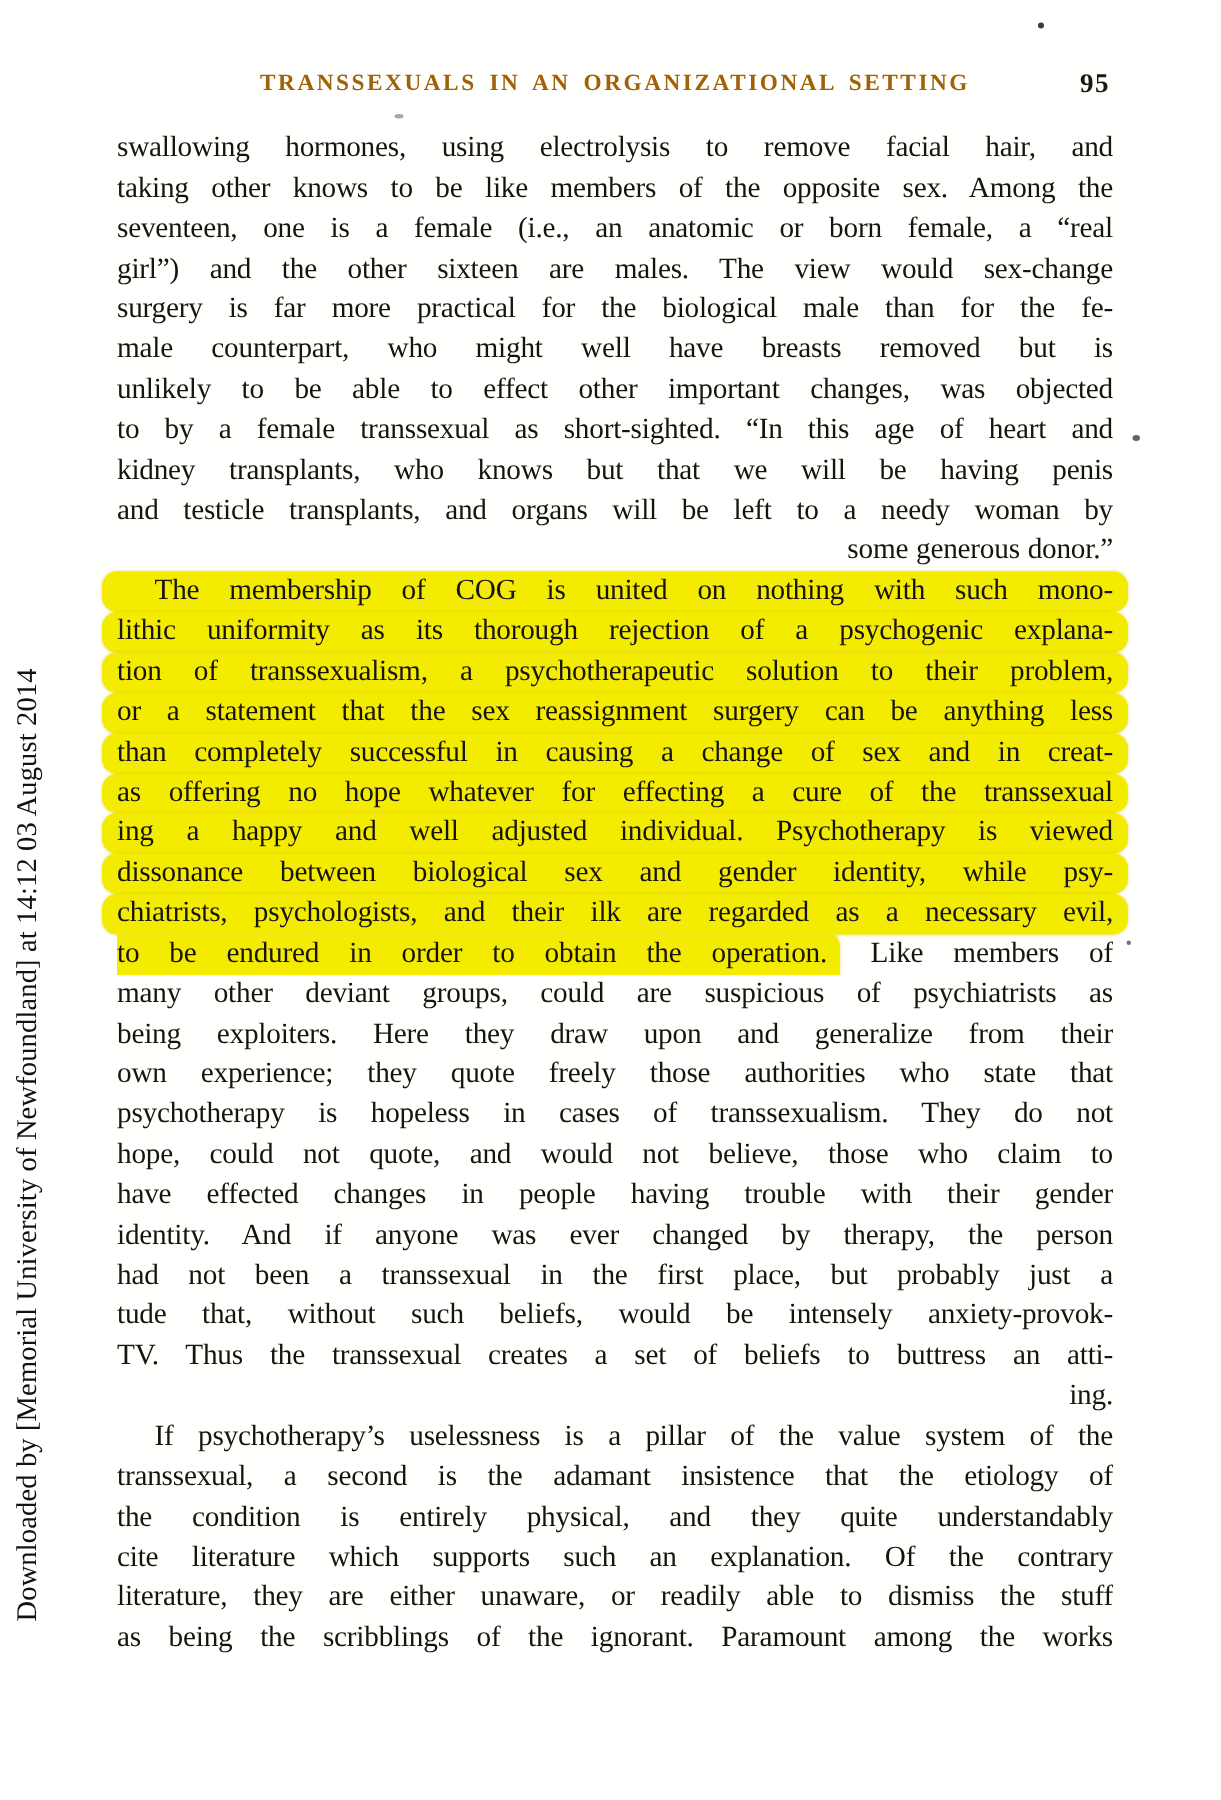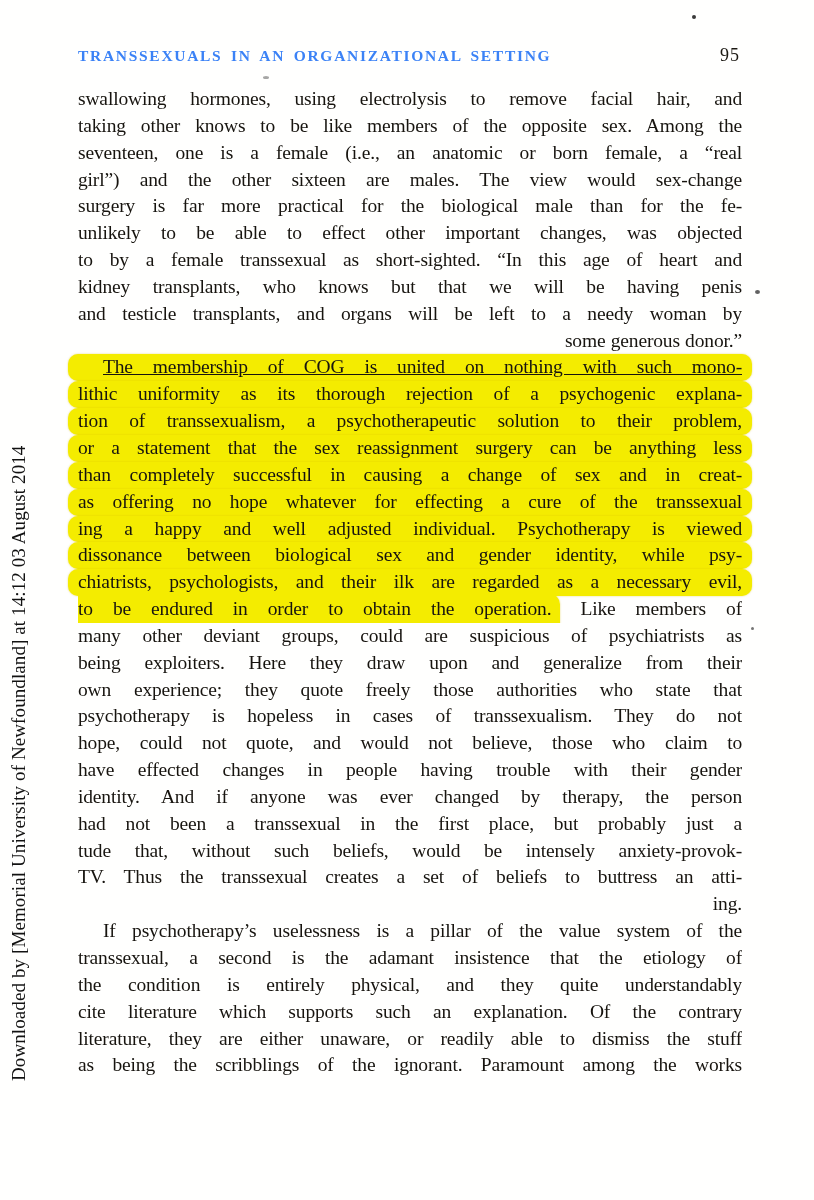--- a/index.html
+++ b/index.html
@@ -5,46 +5,46 @@
   html,body{margin:0;padding:0;}
   body{
     width:814px;height:1200px;position:relative;overflow:hidden;
     background:#ffffff;color:#17140f;
     font-family:"Liberation Serif", serif;
   }
   .page{position:absolute;inset:0;background:#fffffe;}
   
   .header{position:absolute;left:78px;top:47px;width:664px;height:24px;}
   .header .title{
-    text-align:left;font-size:15.5px;font-weight:bold;
-    letter-spacing:1.7px;word-spacing:3px;color:#3b82f6;
+    text-align:center;font-size:15.5px;font-weight:bold;
+    letter-spacing:1.7px;word-spacing:3px;color:#a16207;
   }
   .header .pagenum{
     position:absolute;right:2px;top:-2px;font-size:18px;
-    font-weight:normal;letter-spacing:1px;color:#1b1812;
+    font-weight:bold;letter-spacing:1px;color:#1b1812;
   }
   
   .body-text{
     position:absolute;left:78px;top:86px;width:664px;
     font-size:19.5px;letter-spacing:-0.15px;word-spacing:0.5px;
   }
   .line{
     height:26.85px;overflow:hidden;text-align:justify;
     line-height:26.85px;white-space:normal;
   }
   .line::after{content:"";display:inline-block;width:100%;height:0;}
   .line.last{text-align:right;}
   .line.last::after{content:none;}
   .line.ind{padding-left:25px;}
   .line.hl{
     background:var(--hl,#f4ec00);
     margin:0 -10px;padding:0 10px;border-radius:10px;
     box-shadow:0 0 2px rgba(214,186,0,0.55);
   }
-  .line.hl.ind{padding-left:35px;text-decoration:underline;}
+  .line.hl.ind{padding-left:35px;}
   .hlspan{
     background:var(--hl,#f4ec00);
     border-radius:10px;
     margin-left:-10px;
     padding:4px 9px 14px 10px;
     box-shadow:0 0 2px rgba(214,186,0,0.55);
     box-decoration-break:clone;
   }
   
   .watermark{
@@ -69,20 +69,21 @@
     <div class="title">TRANSSEXUALS IN AN ORGANIZATIONAL SETTING</div>
     <div class="pagenum">95</div>
   </div>
 
   <div class="body-text">
       <div class="line">swallowing hormones, using electrolysis to remove facial hair, and</div>
       <div class="line">taking other knows to be like members of the opposite sex. Among the</div>
       <div class="line">seventeen, one is a female (i.e., an anatomic or born female, a “real</div>
       <div class="line">girl”) and the other sixteen are males. The view would sex-change</div>
       <div class="line">surgery is far more practical for the biological male than for the fe-</div>
+      <div class="line">male counterpart, who might well have breasts removed but is</div>
       <div class="line">unlikely to be able to effect other important changes, was objected</div>
       <div class="line">to by a female transsexual as short-sighted. “In this age of heart and</div>
       <div class="line">kidney transplants, who knows but that we will be having penis</div>
       <div class="line">and testicle transplants, and organs will be left to a needy woman by</div>
       <div class="line last">some generous donor.”</div>
       <div class="line hl ind">The membership of COG is united on nothing with such mono-</div>
       <div class="line hl">lithic uniformity as its thorough rejection of a psychogenic explana-</div>
       <div class="line hl">tion of transsexualism, a psychotherapeutic solution to their problem,</div>
       <div class="line hl">or a statement that the sex reassignment surgery can be anything less</div>
       <div class="line hl">than completely successful in causing a change of sex and in creat-</div>

